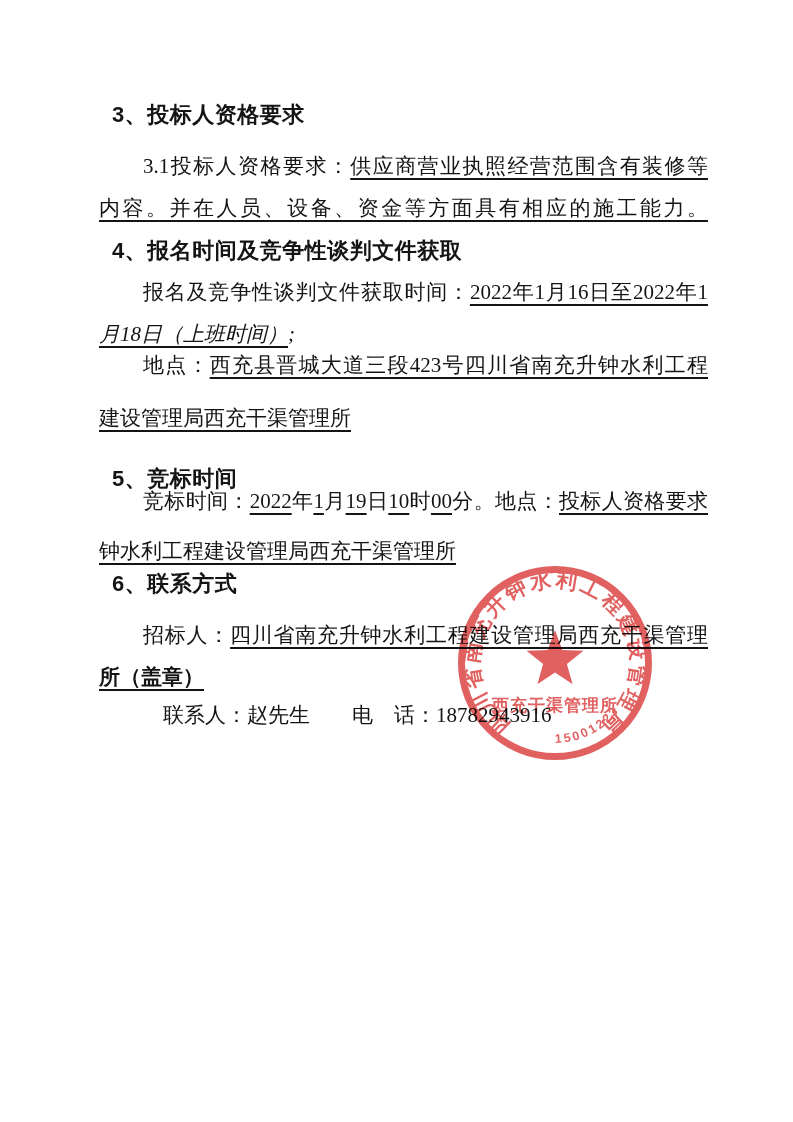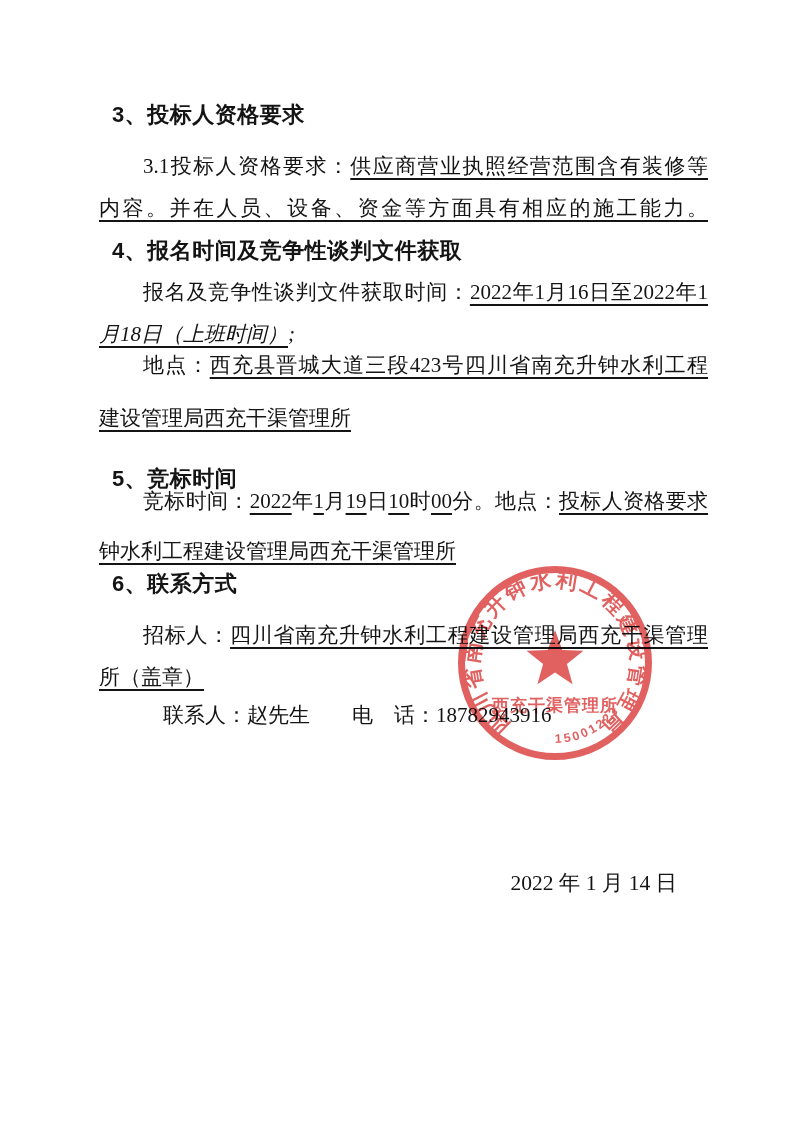--- a/index.html
+++ b/index.html
@@ -93,25 +93,24 @@
       <div class="line heading" style="top: 236px;"><span>4、报名时间及竞争性谈判文件获取</span></div>
       <div class="line body justify indent-first" style="top: 277px;"><span>报名及竞争性谈判文件获取时间：</span><span class="u">2022年1月16日至2022年1</span></div>
       <div class="line body" style="top: 319px; font-style: italic;"><span class="u">月18日（上班时间）</span><span>;</span></div>
       <div class="line body justify indent-first" style="top: 350px;"><span>地点：</span><span class="u">西充县晋城大道三段423号四川省南充升钟水利工程</span></div>
       <div class="line body" style="top: 403px;"><span class="u">建设管理局西充干渠管理所</span></div>
       <div class="line heading" style="top: 464px;"><span>5、竞标时间</span></div>
       <div class="line body justify indent-first" style="top: 486px;"><span>竞标时间：</span><span class="u">2022</span><span>年</span><span class="u">1</span><span>月</span><span class="u">19</span><span>日</span><span class="u">10</span><span>时</span><span class="u">00</span><span>分。地点：</span><span class="u">投标人资格要求</span></div>
       <div class="line body" style="top: 536px;"><span class="u">钟水利工程建设管理局西充干渠管理所</span></div>
       <div class="line heading" style="top: 569px;"><span>6、联系方式</span></div>
       <div class="line body justify indent-first" style="top: 620px;"><span>招标人：</span><span class="u">四川省南充升钟水利工程建设管理局西充干渠管理</span></div>
-      <div class="line body" style="top: 662px;"><span class="u">所（盖章）</span></div>
+      <div class="line body" style="top: 662px; font-weight: bold;"><span class="u">所（盖章）</span></div>
       <div class="line body indent-contact" style="top: 700px;"><span>联系人：赵先生　　电　话：18782943916</span></div>
     </div>
 
-  <div class="date-line">2022 年 1 月 14 日</div>
 
   <svg class="seal" width="212" height="204" viewBox="0 0 212 204">
     <defs>
       <path id="arcTop" d="M 57.1,160.2 A 76,76 0 1 1 154.9,160.2" fill="none"></path>
       <path id="arcBottom" d="M 33.5,135.8 A 80,80 0 0 0 178.5,135.8" fill="none"></path>
     </defs>
     <circle class="ring" cx="106" cy="102" r="93.5"></circle>
     <text class="arc-text" text-anchor="middle">
       <textPath href="#arcTop" startOffset="50%">四川省南充升钟水利工程建设管理局</textPath>
     </text>

